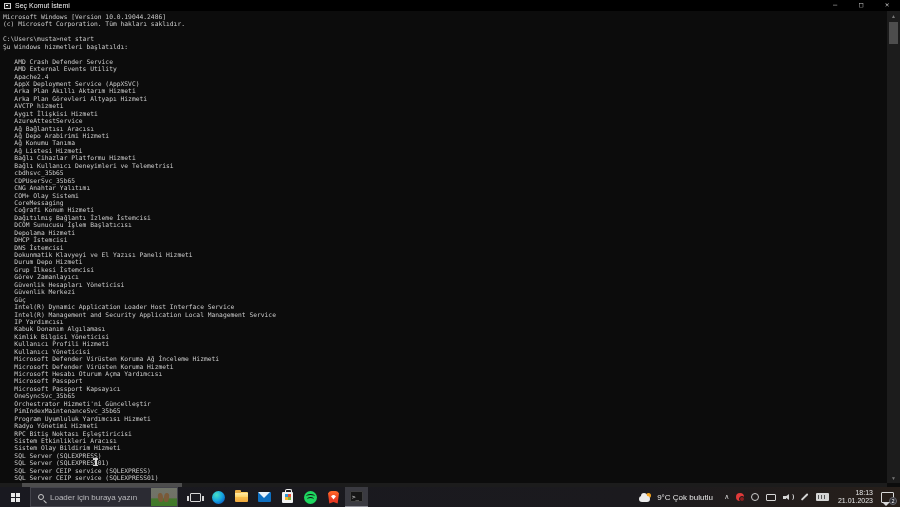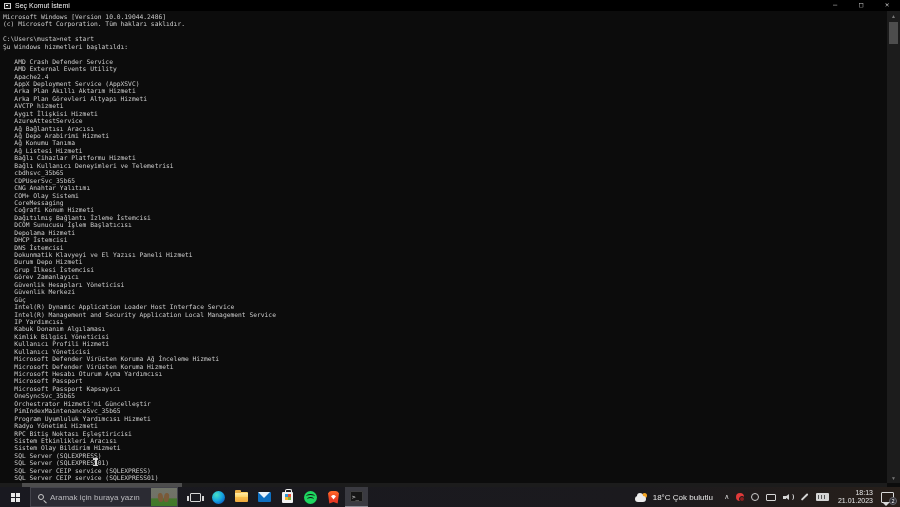--- a/index.html
+++ b/index.html
@@ -245,21 +245,21 @@
     <div class="win-logo">
         <i></i>
         <i></i>
         <i></i>
         <i></i>
       </div>
   </div>
 
   <div class="searchbox">
     <span class="mag"></span>
-    <span class="search-text">Aramak için buraya yazın</span>
+    <span class="search-text">Loader için buraya yazın</span>
     <span class="search-img">
       <span class="hare1"></span>
         <span class="hare2"></span>
     </span>
   </div>
 
   <div class="tb-icons">
     <div class="tb-slot">
       <span class="ic-taskview"></span>
     </div>
@@ -285,21 +285,21 @@
       <span class="ic-cmd">&gt;_</span>
     </div>
   </div>
 
   <div class="tray">
     <div class="weather">
       <span class="cloud">
         <span class="sun"></span>
           <span class="puff"></span>
       </span>
-      <span class="weather-text">18°C Çok bulutlu</span>
+      <span class="weather-text">9°C Çok bulutlu</span>
     </div>
 
     <div class="tray-item chev">∧</div>
     <div class="tray-item">
         <span class="dot-red"></span>
       </div>
     <div class="tray-item">
         <span class="circ-gray"></span>
       </div>
     <div class="tray-item">

